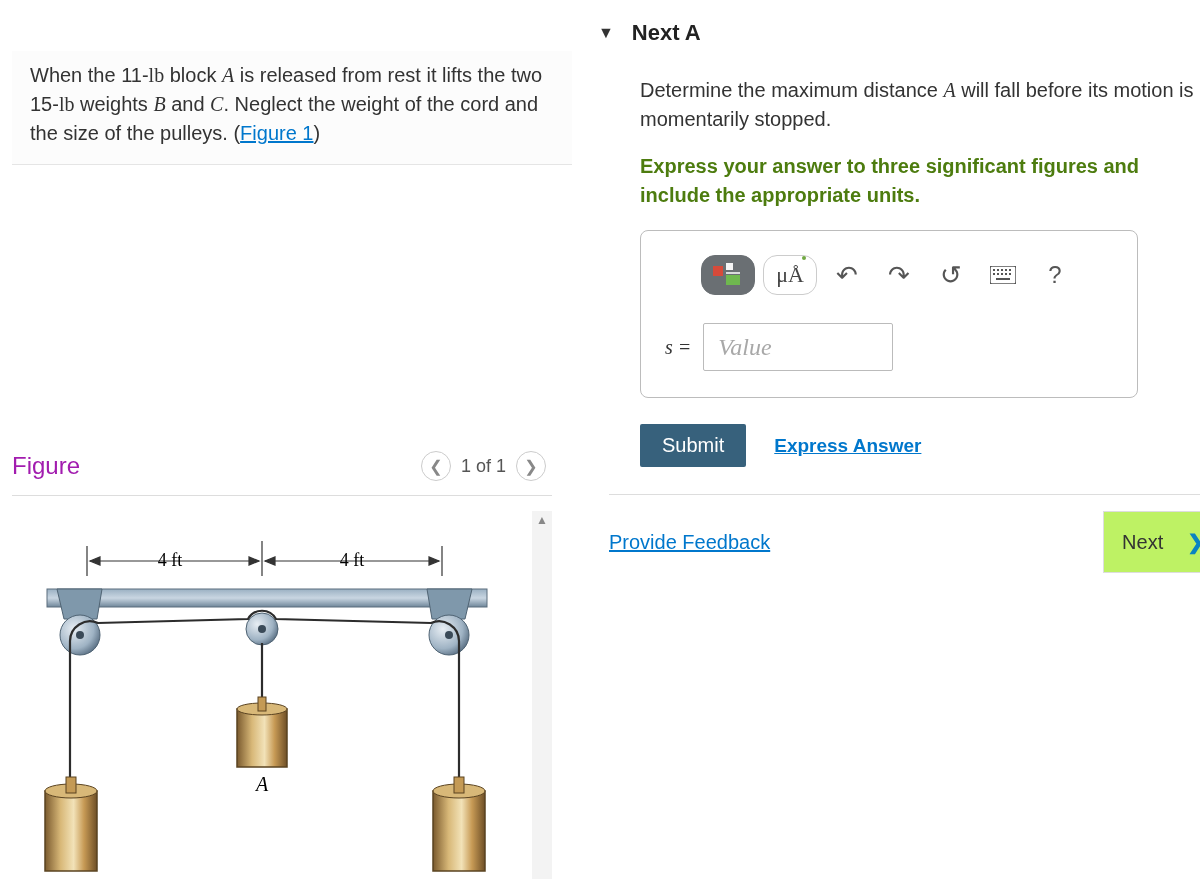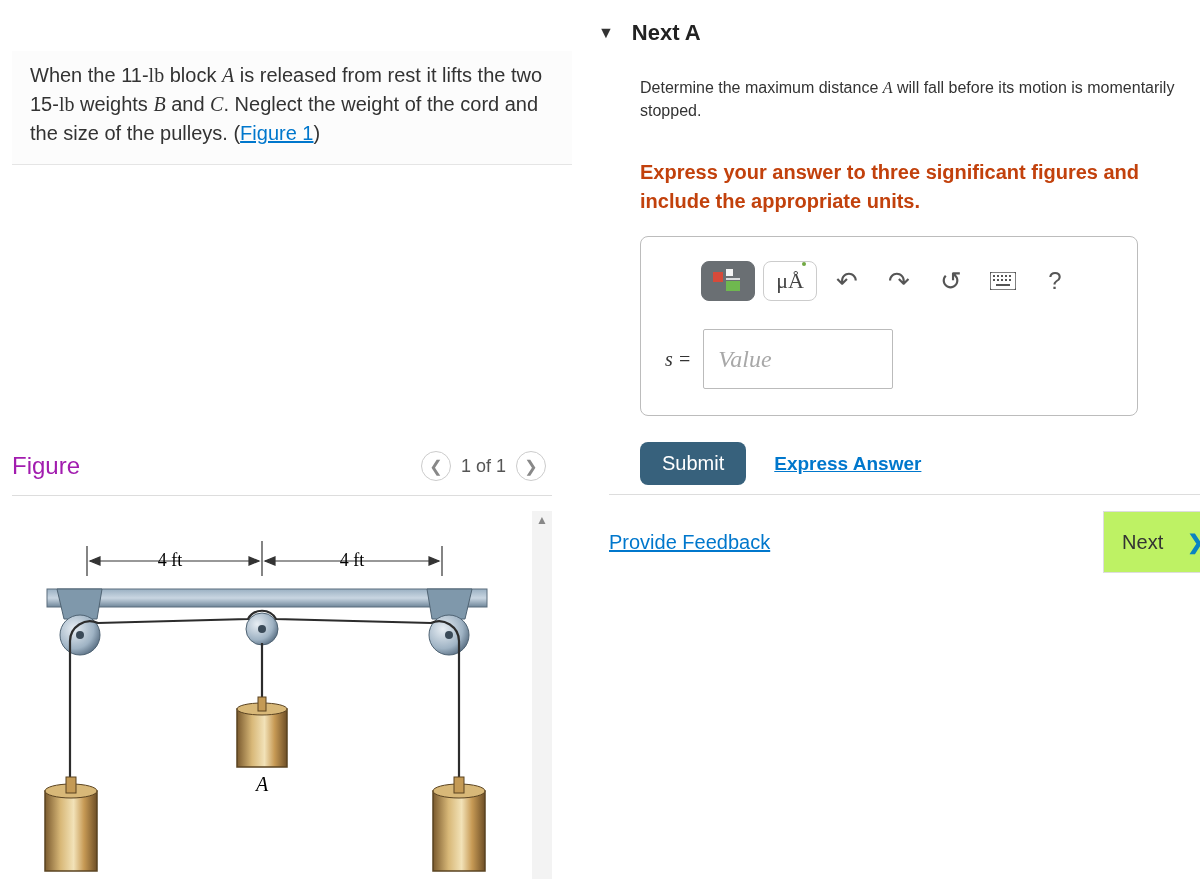--- a/index.html
+++ b/index.html
@@ -103,46 +103,46 @@
     align-items: center;
     gap: 18px;
     padding: 20px 0 30px 18px;
     font-size: 22px;
     color: #222;
   }
   .caret { font-size: 16px; color: #333; }
 
   .part-body { padding: 0 0 0 60px; }
   .instr {
-    font-size: 16px;
+    font-size: 20px;
     line-height: 1.45;
     color: #333;
-    margin-bottom: 36px;
+    margin-bottom: 18px;
   }
   .instr .italic { font-style: italic; font-family: Georgia, 'Times New Roman', serif; }
-  .instr-bold { font-weight: bold; font-size: 20px; line-height: 1.45; color: #c2410c; margin-bottom: 20px; }
+  .instr-bold { font-weight: bold; font-size: 20px; line-height: 1.45; color: #4d7c0f; margin-bottom: 20px; }
 
   .answer-box {
     border: 1.5px solid #bcbcbc;
     border-radius: 8px;
     width: 498px;
     padding: 24px 18px 26px 18px;
   }
   .toolbar {
     display: flex;
     align-items: center;
     gap: 8px;
     justify-content: center;
     margin-bottom: 28px;
   }
   .tool-btn {
     height: 40px;
     min-width: 44px;
     border: 1px solid #ccc;
-    border-radius: 8px;
+    border-radius: 14px;
     background: #fafafa;
     display: flex;
     align-items: center;
     justify-content: center;
     color: #444;
     font-size: 22px;
   }
   .tool-btn.dark {
     background: #6a6f73;
     color: #fff;
@@ -163,21 +163,21 @@
     color: #555;
   }
   .input-row {
     display: flex;
     align-items: center;
     gap: 12px;
     padding: 0 6px;
   }
   .var-label { font-family: Georgia, 'Times New Roman', serif; font-style: italic; font-size: 20px; color: #333; }
   .field {
-    height: 60px;
+    height: 48px;
     border: 1.5px solid #bbb;
     border-radius: 2px;
     font-family: Georgia, 'Times New Roman', serif;
     font-style: italic;
     font-size: 24px;
     color: #a8a8a8;
     padding: 0 14px;
     display: flex;
     align-items: center;
     background: #fff;
@@ -190,21 +190,21 @@
     align-items: center;
     gap: 28px;
     margin-top: 26px;
   }
   .submit-btn {
     background: #37617c;
     color: #fff;
     font-size: 20px;
     padding: 10px 22px;
     border: none;
-    border-radius: 8px;
+    border-radius: 2px;
   }
   .link {
     color: #0077cc;
     font-weight: bold;
     text-decoration: underline;
     font-size: 19px;
   }
 
   .footer-row {
     position: absolute;

